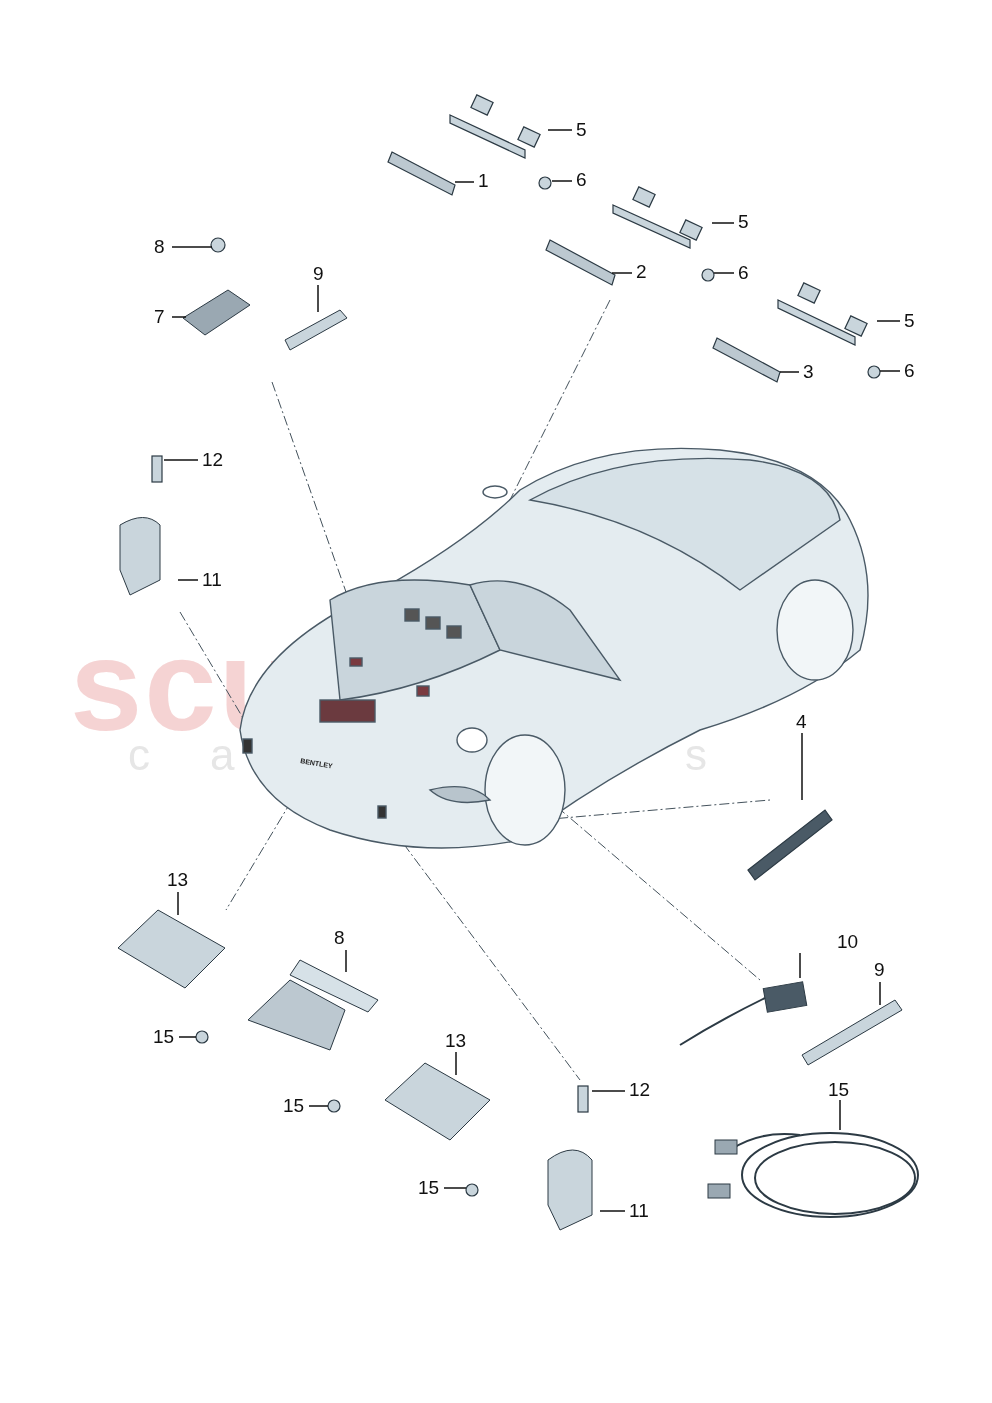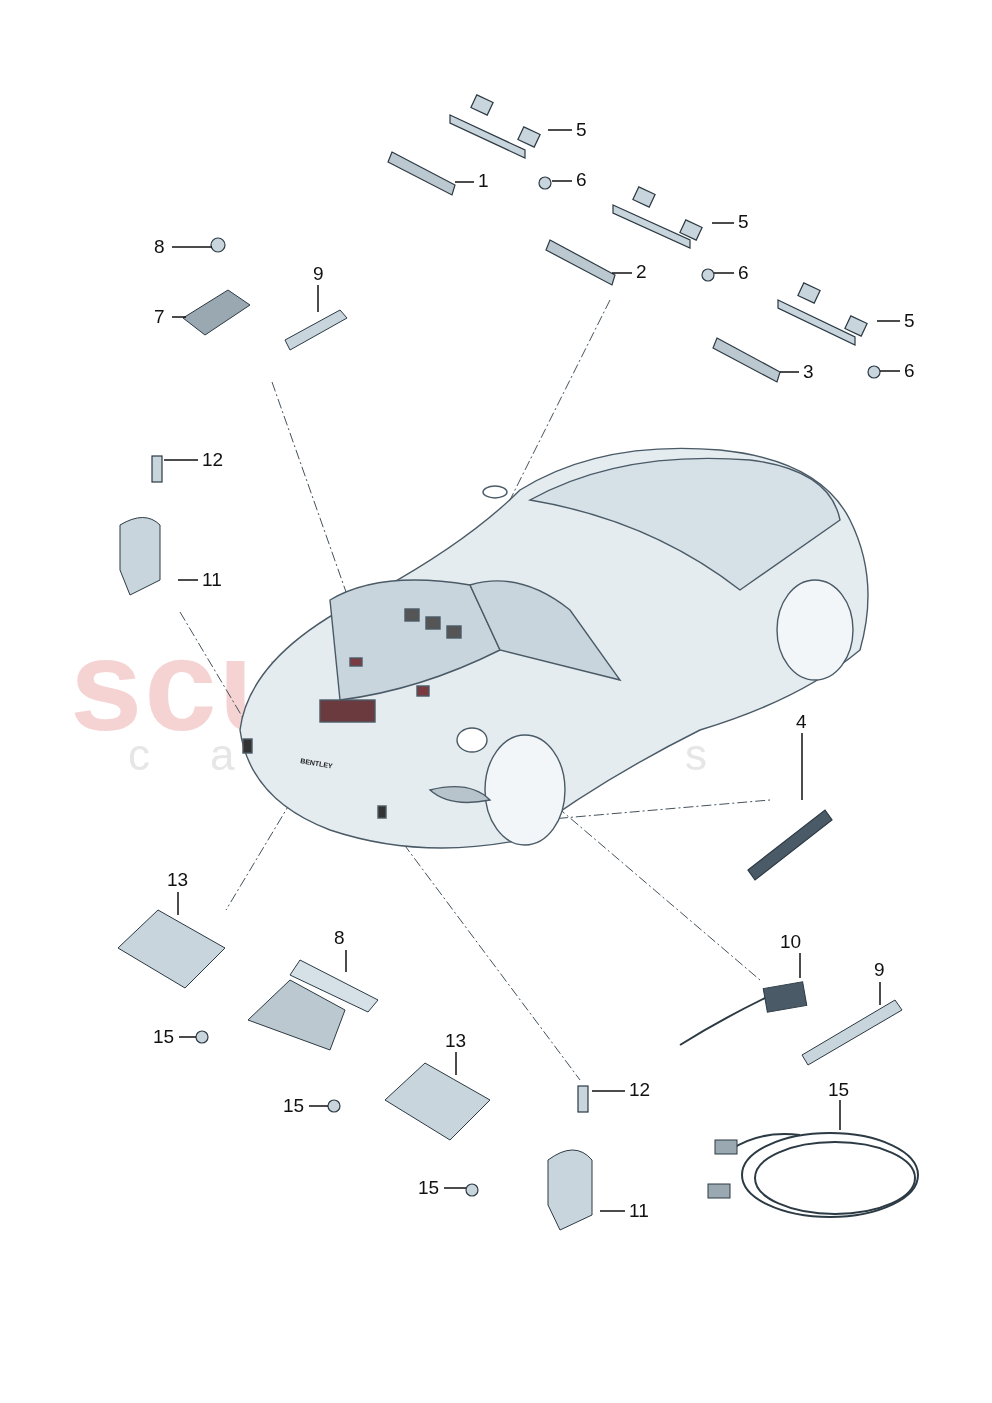--- a/index.html
+++ b/index.html
@@ -143,21 +143,21 @@
   <div class="lbl" style="left:576px;top:120px">5</div>
   <div class="lbl" style="left:738px;top:212px">5</div>
   <div class="lbl" style="left:904px;top:311px">5</div>
   <div class="lbl" style="left:576px;top:170px">6</div>
   <div class="lbl" style="left:738px;top:263px">6</div>
   <div class="lbl" style="left:904px;top:361px">6</div>
   <div class="lbl" style="left:154px;top:307px">7</div>
   <div class="lbl" style="left:154px;top:237px">8</div>
   <div class="lbl" style="left:313px;top:264px">9</div>
   <div class="lbl" style="left:874px;top:960px">9</div>
-  <div class="lbl" style="left:780px;top:932px">10</div>
+  <div class="lbl" style="left:837px;top:932px">10</div>
   <div class="lbl" style="left:202px;top:570px">11</div>
   <div class="lbl" style="left:629px;top:1201px">11</div>
   <div class="lbl" style="left:202px;top:450px">12</div>
   <div class="lbl" style="left:629px;top:1080px">12</div>
   <div class="lbl" style="left:167px;top:870px">13</div>
   <div class="lbl" style="left:445px;top:1031px">13</div>
   <div class="lbl" style="left:334px;top:928px">8</div>
   <div class="lbl" style="left:153px;top:1027px">15</div>
   <div class="lbl" style="left:283px;top:1096px">15</div>
   <div class="lbl" style="left:418px;top:1178px">15</div>

